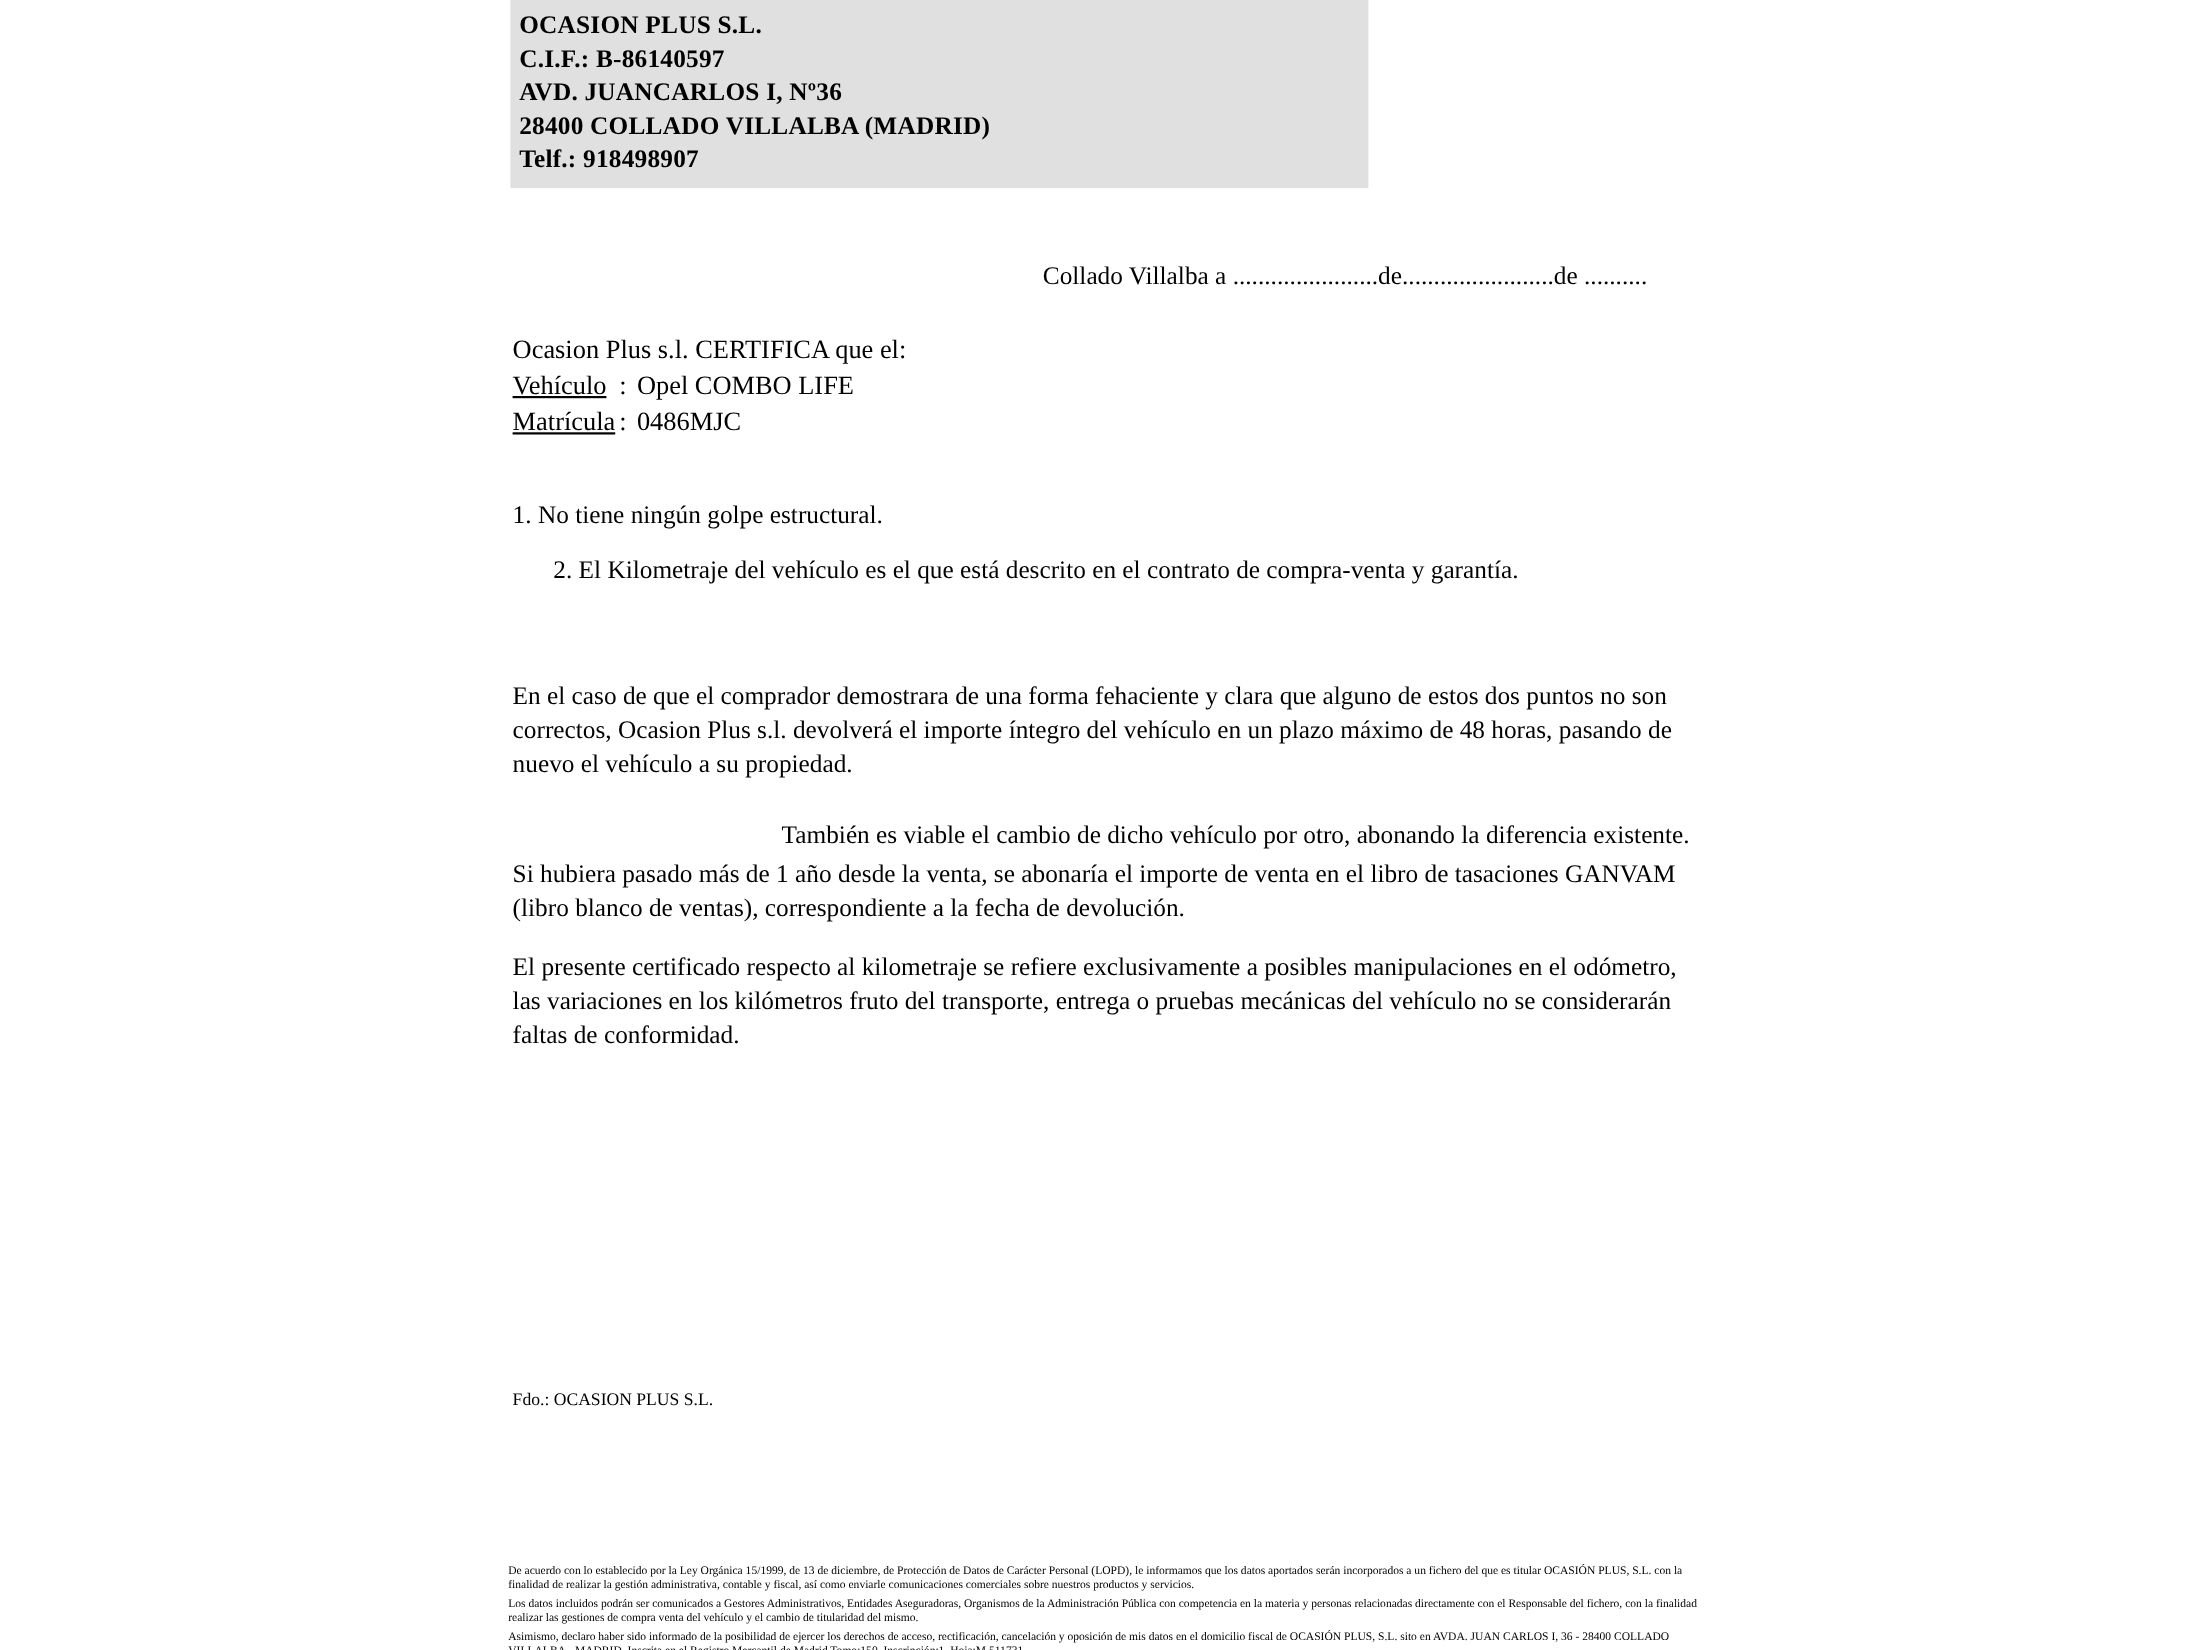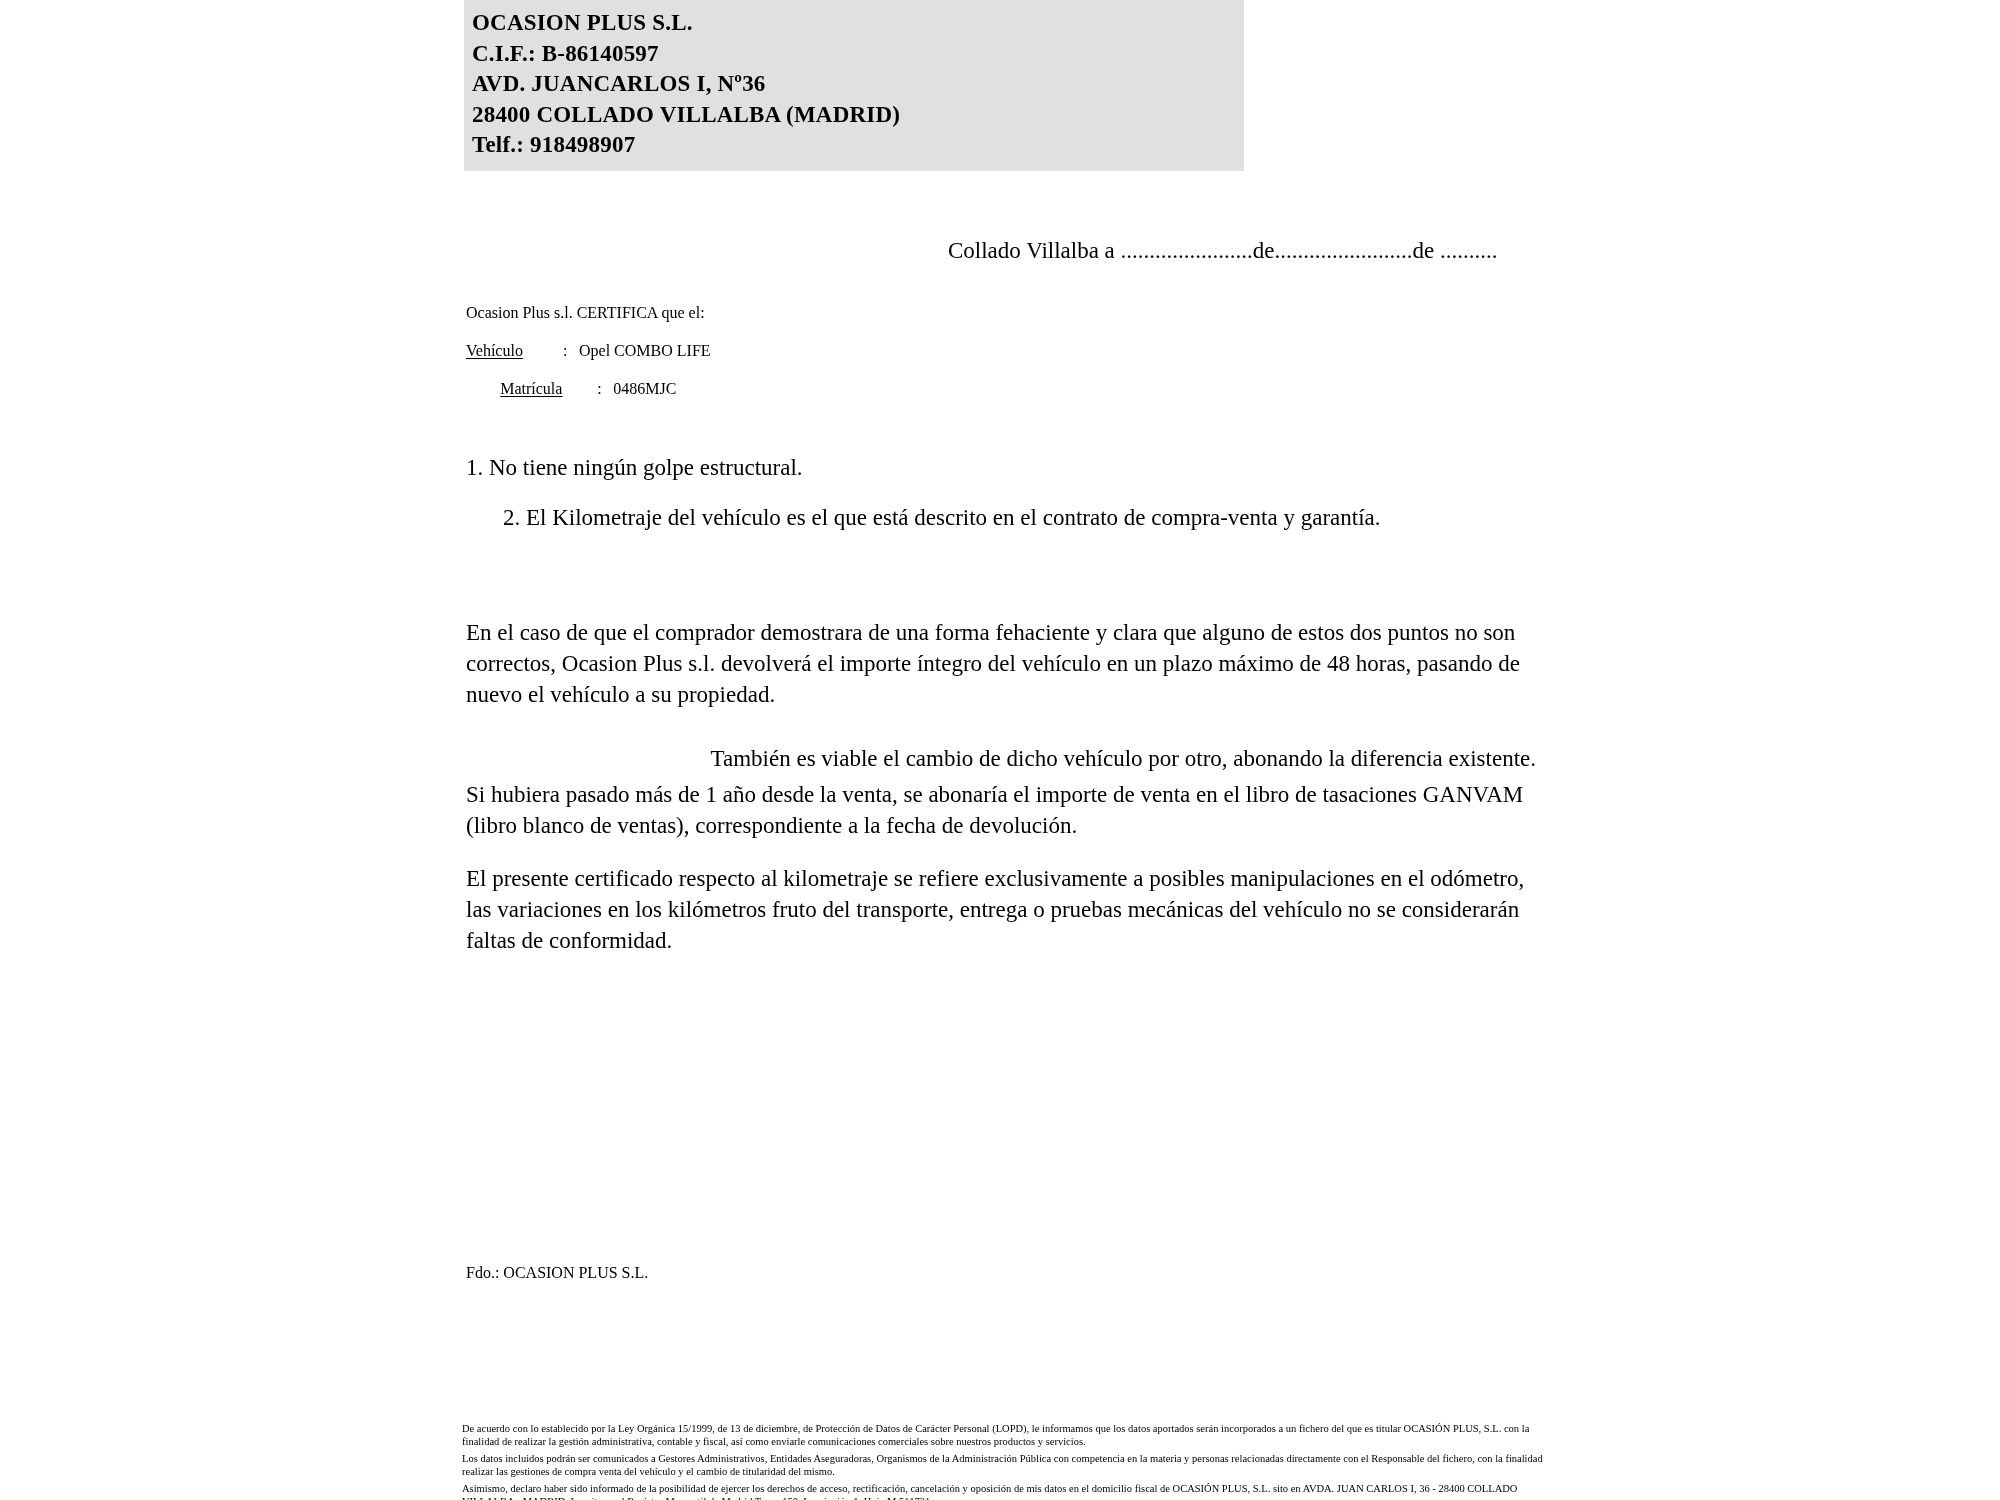--- a/index.html
+++ b/index.html
@@ -47,29 +47,28 @@
     top: 238px;
     font-size: 23px;
     white-space: nowrap;
   }
 
   
   .certifies {
     position: absolute;
     left: 466px;
     top: 302px;
-    font-size: 16px;
+    font-size: 24px;
     line-height: 1.38;
   }
   .certifies .intro { white-space: nowrap; }
   .kv {
     display: flex;
     white-space: nowrap;
-    margin-top: 16px;
-    justify-content: center;
+    margin-top: 0;
   }
   .kv .k {
     width: 97px;
     text-decoration: underline;
     text-underline-offset: 2px;
   }
   .kv .sep { width: 16px; }
   .kv .v { }
 
   

